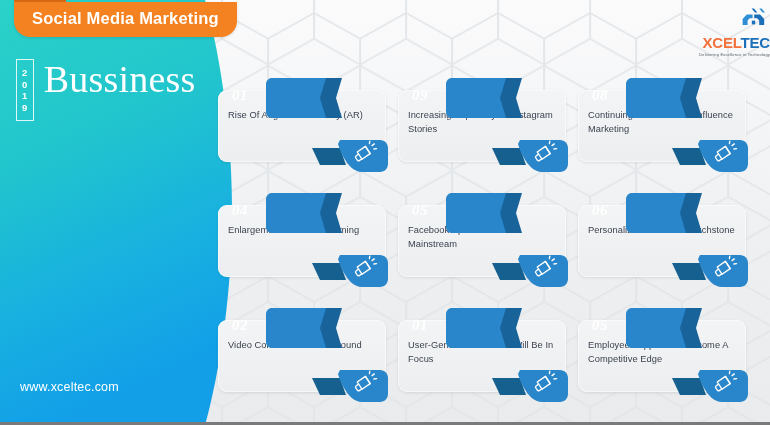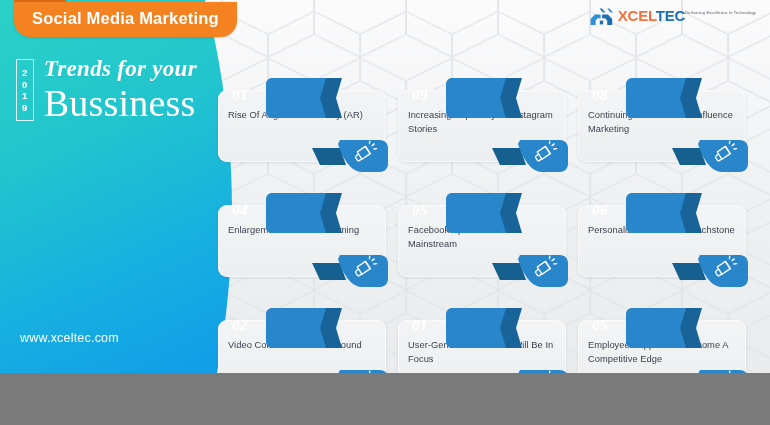--- a/index.html
+++ b/index.html
@@ -5,21 +5,21 @@
 <style>
   * { margin:0; padding:0; box-sizing:border-box; }
   html,body { background:#7a7a7a; }
   body {
     font-family:"Liberation Sans", sans-serif;
     display:flex; align-items:flex-start; justify-content:flex-start;
   }
 
   .poster {
     position:relative;
-    width:770px; height:373px;
+    width:770px; height:422px;
     overflow:hidden;
     background:#f2f3f4;
   }
 
   
   .hex-bg {
     position:absolute; inset:0;
     background:
       linear-gradient(180deg,#fbfbfc 0%,#eef0f1 55%,#e9ebec 100%);
   }
@@ -98,23 +98,23 @@
   .website {
     position:absolute; left:20px; bottom:28px;
     z-index:9;
     color:#ffffff;
     font-size:12.5px;
     letter-spacing:.2px;
   }
 
   
   .logo {
-    position:absolute; right:14px; top:8px;
+    position:absolute; right:0; top:8px;
     z-index:9;
-    display:flex; flex-direction:row; align-items:flex-start;
+    display:flex; flex-direction:column; align-items:flex-end;
   }
   .logo-mark { margin-bottom:1px; }
   .logo-word {
     font-size:15px; font-weight:700; letter-spacing:-.2px;
     line-height:1;
   }
   .logo-word .xcel { color:#f2703a; }
   .logo-word .tec  { color:#1b6fb8; }
   .logo-tag {
     font-size:3.9px; color:#4a5560; letter-spacing:.25px;
@@ -287,21 +287,20 @@
   <div class="title-pill">Social Media Marketing</div>
 
   <div class="headline-wrap">
     <div class="year-box">
       <span>2</span>
       <span>0</span>
       <span>1</span>
       <span>9</span>
     </div>
     <div class="headline-text">
-      <div class="trends-line">Trends for your</div>
       <div class="business-line">Bussiness</div>
     </div>
   </div>
 
   <div class="website">www.xceltec.com</div>
 
   <div class="logo">
     <div class="logo-mark">
       <svg width="30" height="22" viewBox="0 0 30 22">
         <g fill="#1b6fb8">

